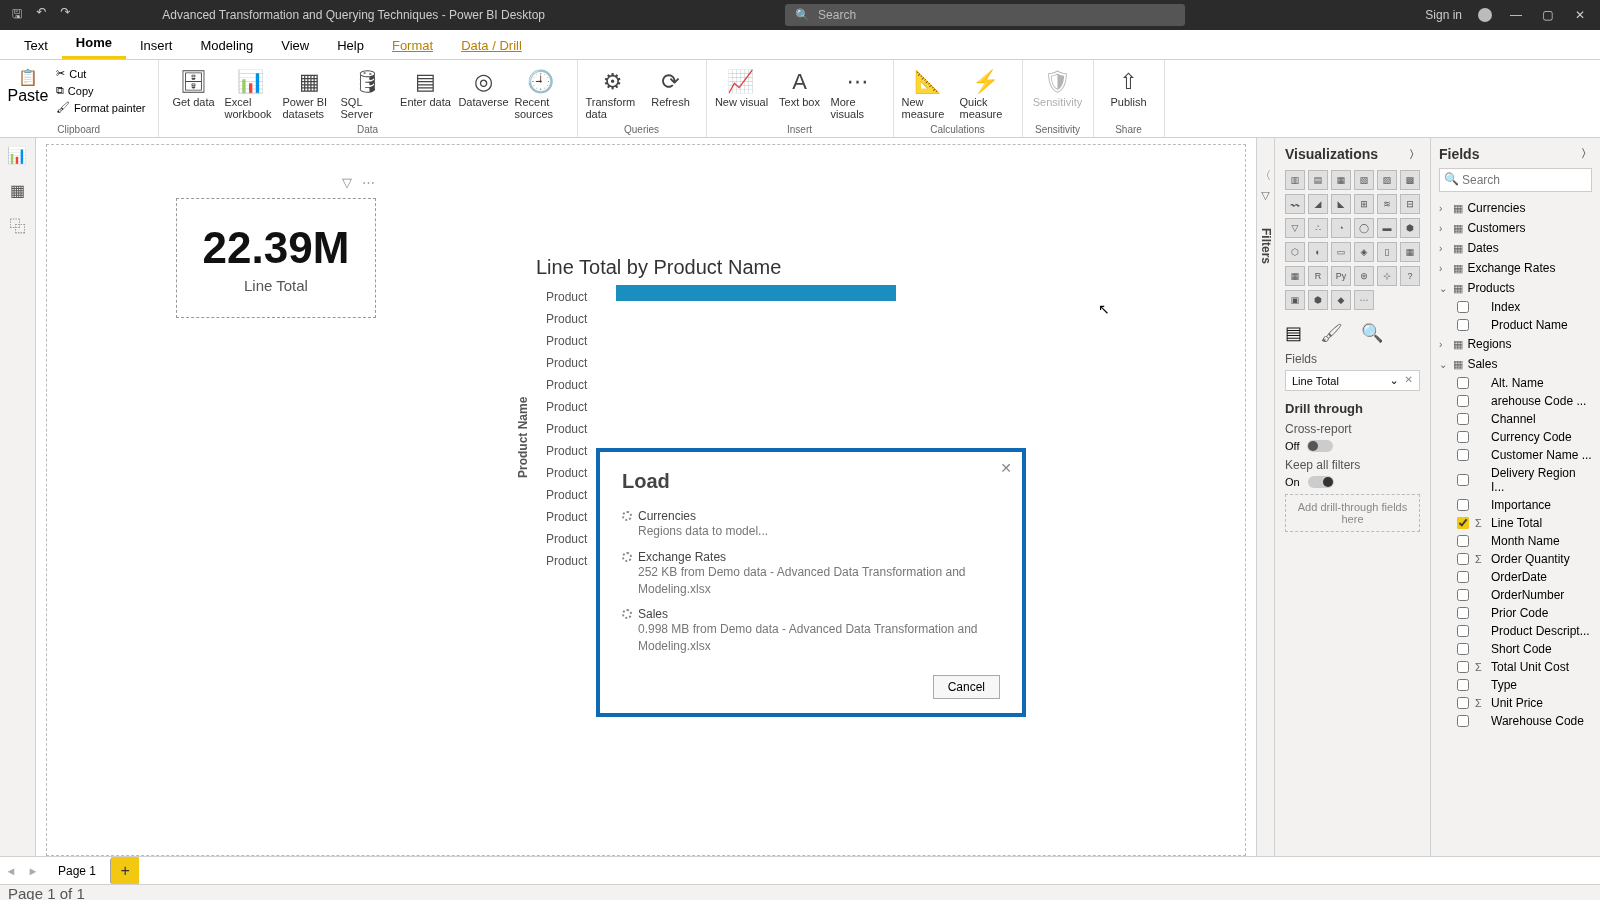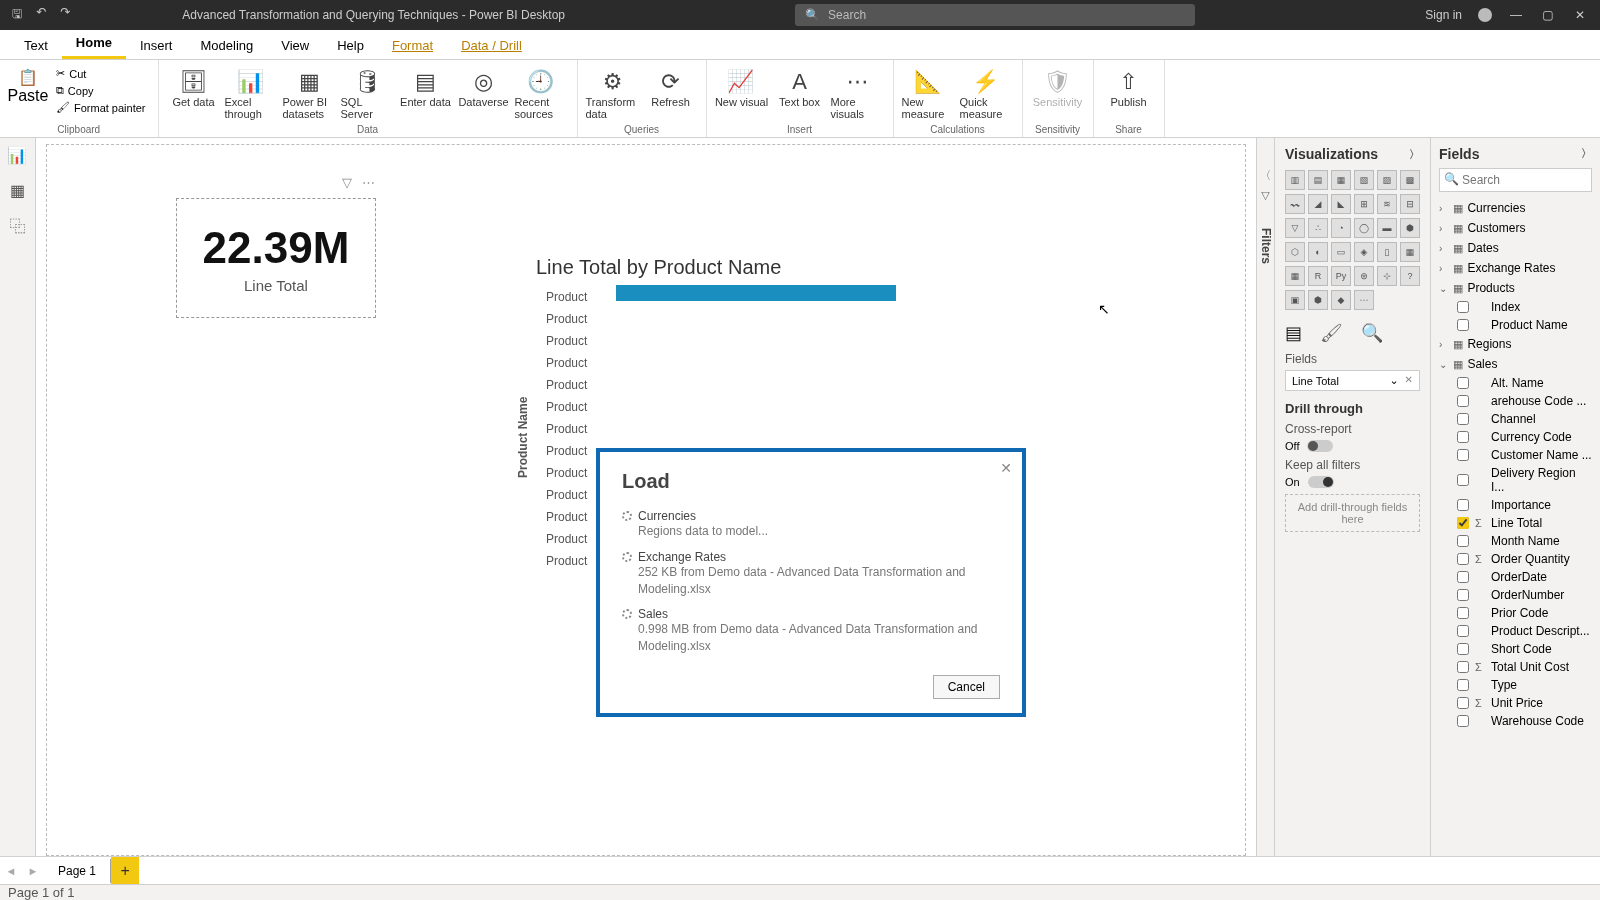--- a/index.html
+++ b/index.html
@@ -2,21 +2,21 @@
 <html><head>
 <meta charset="utf-8">
 <style>
 * { margin: 0; padding: 0; box-sizing: border-box; font-family: "Segoe UI", Arial, sans-serif; }
 body { width: 1600px; height: 900px; background: #f3f2f1; overflow: hidden; position: relative; }
 
 
 .titlebar { height: 30px; background: #2b2b2b; display: flex; align-items: center; color: #ccc; font-size: 12px; }
 .titlebar .qat { display: flex; gap: 14px; padding: 0 12px; }
 .titlebar .qat span { cursor: pointer; }
-.titlebar .title { flex: 0 0 auto; margin-left: 100px; }
+.titlebar .title { flex: 0 0 auto; margin-left: 80px; }
 .titlebar .search-wrap { flex: 1; display: flex; justify-content: center; }
 .titlebar .search { width: 400px; height: 22px; background: #555; border-radius: 3px; display: flex; align-items: center; padding: 0 10px; gap: 8px; color: #bbb; }
 .titlebar .right { display: flex; align-items: center; gap: 16px; padding-right: 12px; }
 .titlebar .avatar { width: 14px; height: 14px; border-radius: 50%; background: #bbb; display: inline-block; }
 .titlebar .win-btn { width: 16px; text-align: center; cursor: pointer; }
 
 
 .menutabs { height: 30px; background: #fff; display: flex; align-items: flex-end; padding-left: 10px; border-bottom: 1px solid #d0d0d0; font-size: 13px; }
 .menutabs .tab { padding: 6px 14px; cursor: pointer; }
 .menutabs .tab.active { border-bottom: 3px solid #f2c811; font-weight: 600; }
@@ -104,21 +104,21 @@
 .field-row input[type=checkbox] { width: 12px; height: 12px; accent-color: #f2c811; }
 .field-row .sigma { color:#666; font-size:11px; width:10px; display:inline-block;}
 
 
 .page-tabs { position: absolute; bottom: 16px; left: 0; right: 0; height: 28px; background: #fff; border-top: 1px solid #d0d0d0; display: flex; align-items: center; }
 .page-tabs .nav { width: 22px; text-align: center; color: #aaa; font-size:11px; cursor:pointer;}
 .page-tabs .tab { padding: 5px 14px; font-size: 12px; border-right: 1px solid #a3a3a3; cursor:pointer;}
 .page-tabs .add { width: 28px; height: 28px; background: #f2c811; color: #333; display:flex; align-items:center; justify-content:center; font-size:16px; cursor:pointer;}
 
 
-.statusbar { position: absolute; bottom: 0; left: 0; right: 0; height: 16px; background: #f3f2f1; border-top: 1px solid #d0d0d0; font-size: 13px; color: #555; padding-left: 8px; display:flex; align-items:center;}
+.statusbar { position: absolute; bottom: 0; left: 0; right: 0; height: 16px; background: #f3f2f1; border-top: 1px solid #d0d0d0; font-size: 15px; color: #555; padding-left: 8px; display:flex; }
 
 
 .cursor-arrow { position:absolute; top:163px; left:1062px; font-size:14px; color:#000; pointer-events:none;}
 
 </style>
 </head>
 <body>
 
 <div class="titlebar">
   <div class="qat">
@@ -179,21 +179,21 @@
   </div>
 
   <div class="rib-group">
     <div class="buttons">
       <div class="rib-btn-big">
           <div class="icon">🗄</div>
           <div class="text">Get data</div>
         </div>
       <div class="rib-btn-big">
           <div class="icon">📊</div>
-          <div class="text">Excel through</div>
+          <div class="text">Excel workbook</div>
         </div>
       <div class="rib-btn-big">
           <div class="icon">▦</div>
           <div class="text">Power BI datasets</div>
         </div>
       <div class="rib-btn-big">
           <div class="icon">🛢</div>
           <div class="text">SQL Server</div>
         </div>
       <div class="rib-btn-big">

